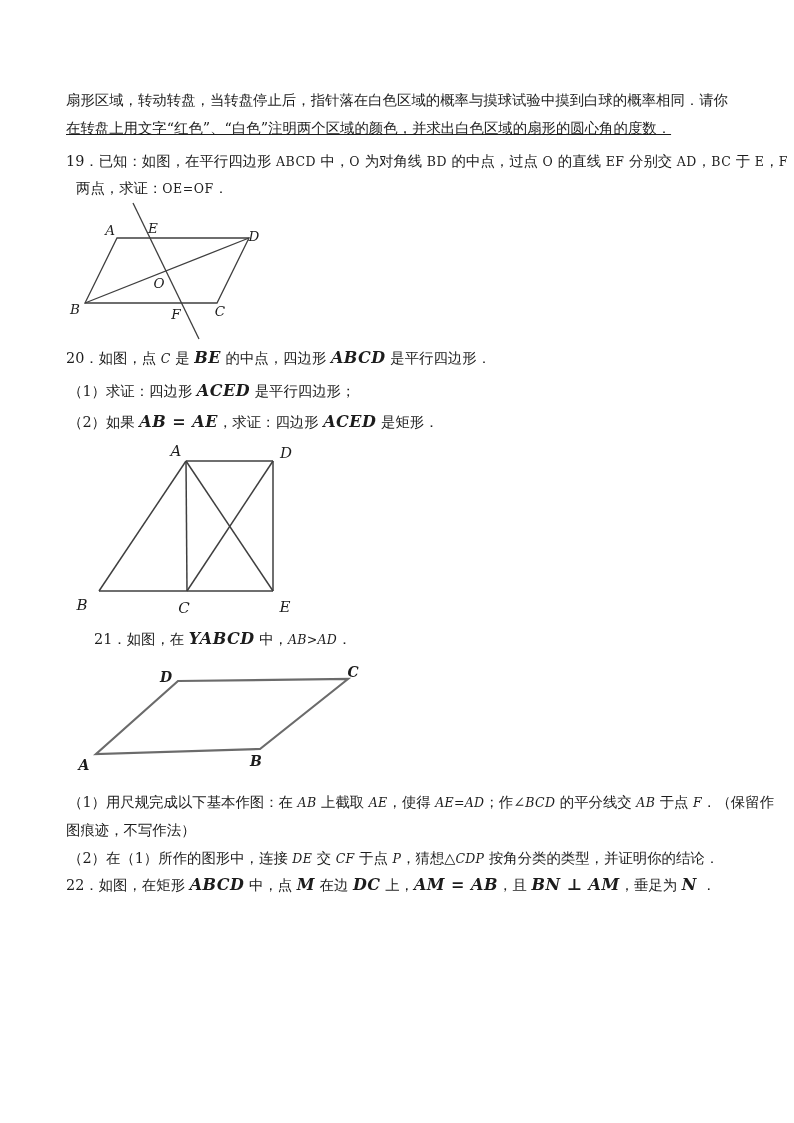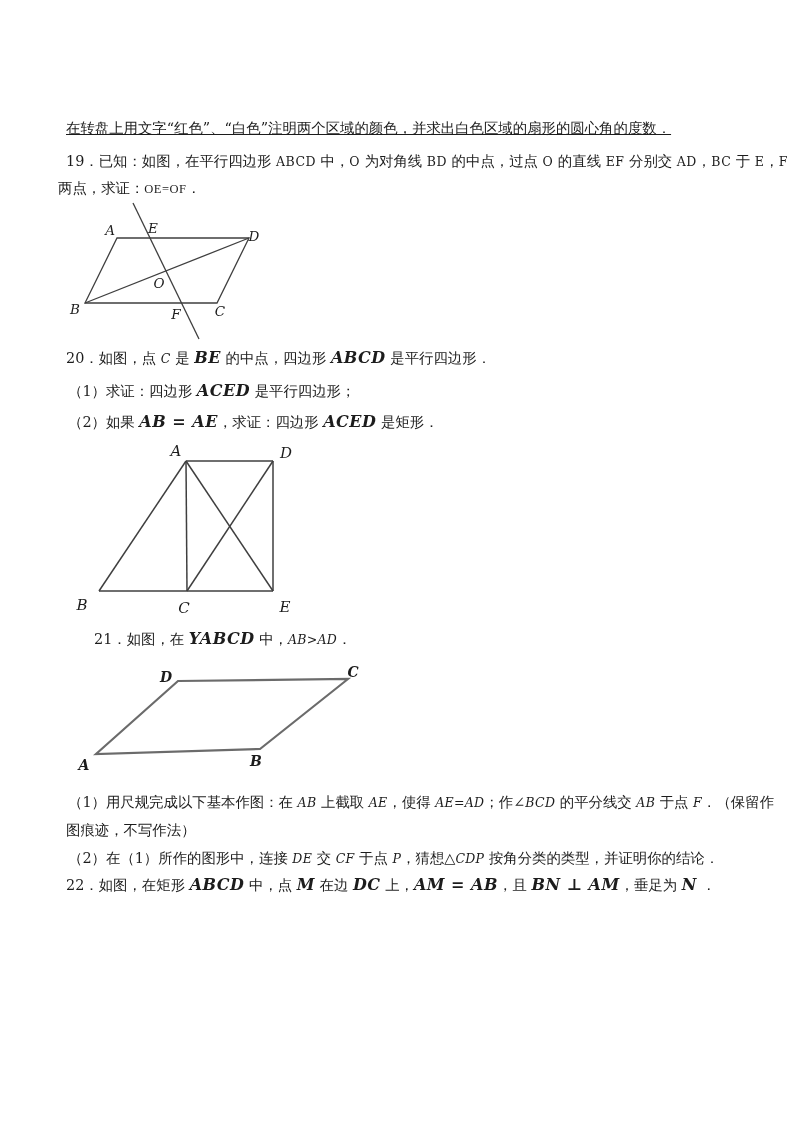--- a/index.html
+++ b/index.html
@@ -30,24 +30,25 @@
   }
   .fig19 text { font-size:13.5px; }
   .fig20 text { font-size:15px; }
   .fig21 text { font-size:14px; font-weight:600; }
 </style>
 </head>
 <body>
 
 <div class="page">
 
+  <div class="line" style="left:66px; top:89px;"><span class="seg cn">扇形区域，转动转盘，当转盘停止后，指针落在白色区域的概率与摸球试验中摸到白球的概率相同．请你</span></div>
   <div class="line" style="left:66px; top:117px;text-decoration:underline;"><span class="seg cn">在转盘上用文字“红色”、“白色”注明两个区域的颜色，并求出白色区域的扇形的圆心角的度数．</span></div>
 
   <div class="line" style="left:66px; top:150px;"><span class="seg cn">19．已知：如图，在平行四边形 </span><span class="seg u">ABCD</span><span class="seg cn"> 中，</span><span class="seg u">O</span><span class="seg cn"> 为对角线 </span><span class="seg u">BD</span><span class="seg cn"> 的中点，过点 </span><span class="seg u">O</span><span class="seg cn"> 的直线 </span><span class="seg u">EF</span><span class="seg cn"> 分别交 </span><span class="seg u">AD</span><span class="seg cn">，</span><span class="seg u">BC</span><span class="seg cn"> 于 </span><span class="seg u">E</span><span class="seg cn">，</span><span class="seg u">F</span></div>
-  <div class="line" style="left:58px; top:177px;font-family:Liberation Serif, serif;"><span class="seg cn">两点，求证：</span><span class="seg u">OE=OF</span><span class="seg cn">．</span></div>
+  <div class="line" style="left:76px; top:177px;"><span class="seg cn">两点，求证：</span><span class="seg u">OE=OF</span><span class="seg cn">．</span></div>
 
   <svg class="fig fig19" style="left:66px; top:198px;" width="212" height="144" viewBox="0 0 212 144">
     <g fill="none" stroke-width="1.3" stroke="#3f3f3f">
       <polygon points="51,40 183,40 151,105 19,105"></polygon>
       <line x1="19" y1="105" x2="183" y2="40"></line>
       <line x1="67" y1="5" x2="133" y2="141"></line>
     </g>
     <g fill="#1c1c1c" text-anchor="middle">
       <text x="44" y="37">A</text>
       <text x="87" y="35">E</text>

